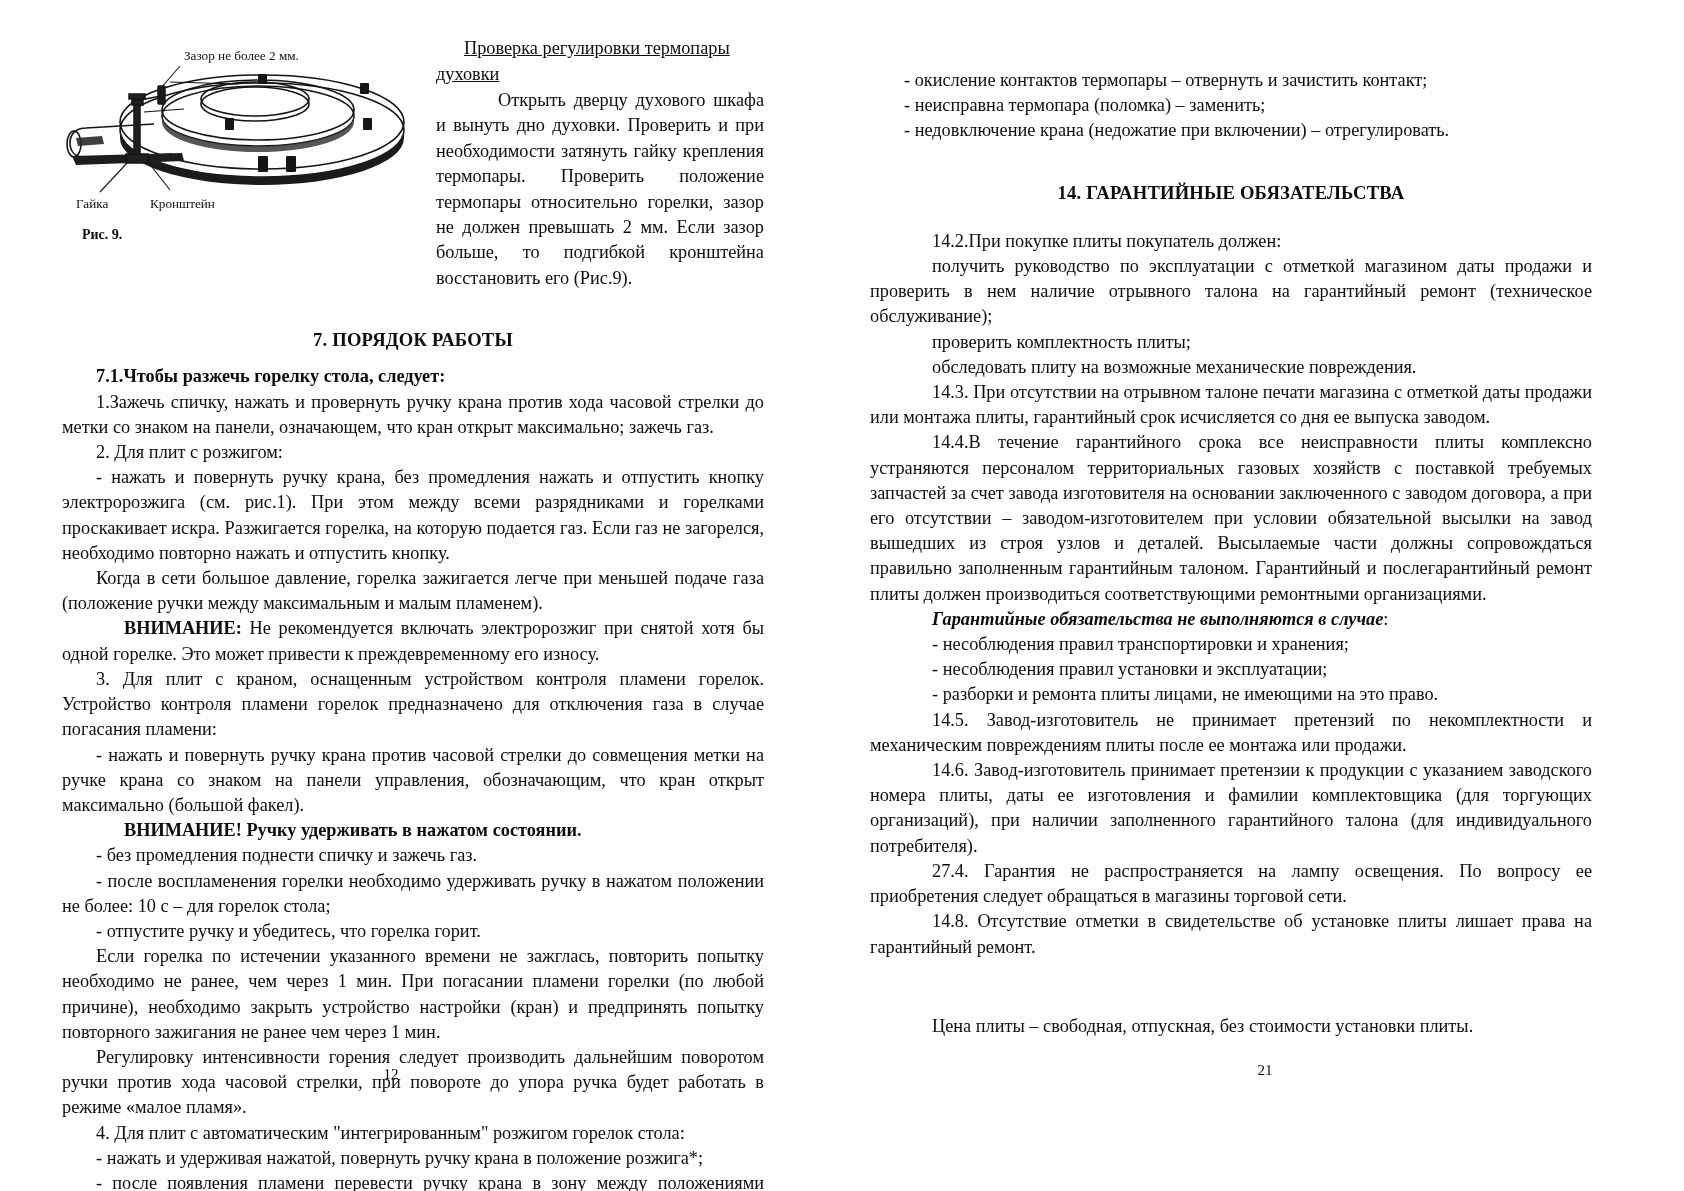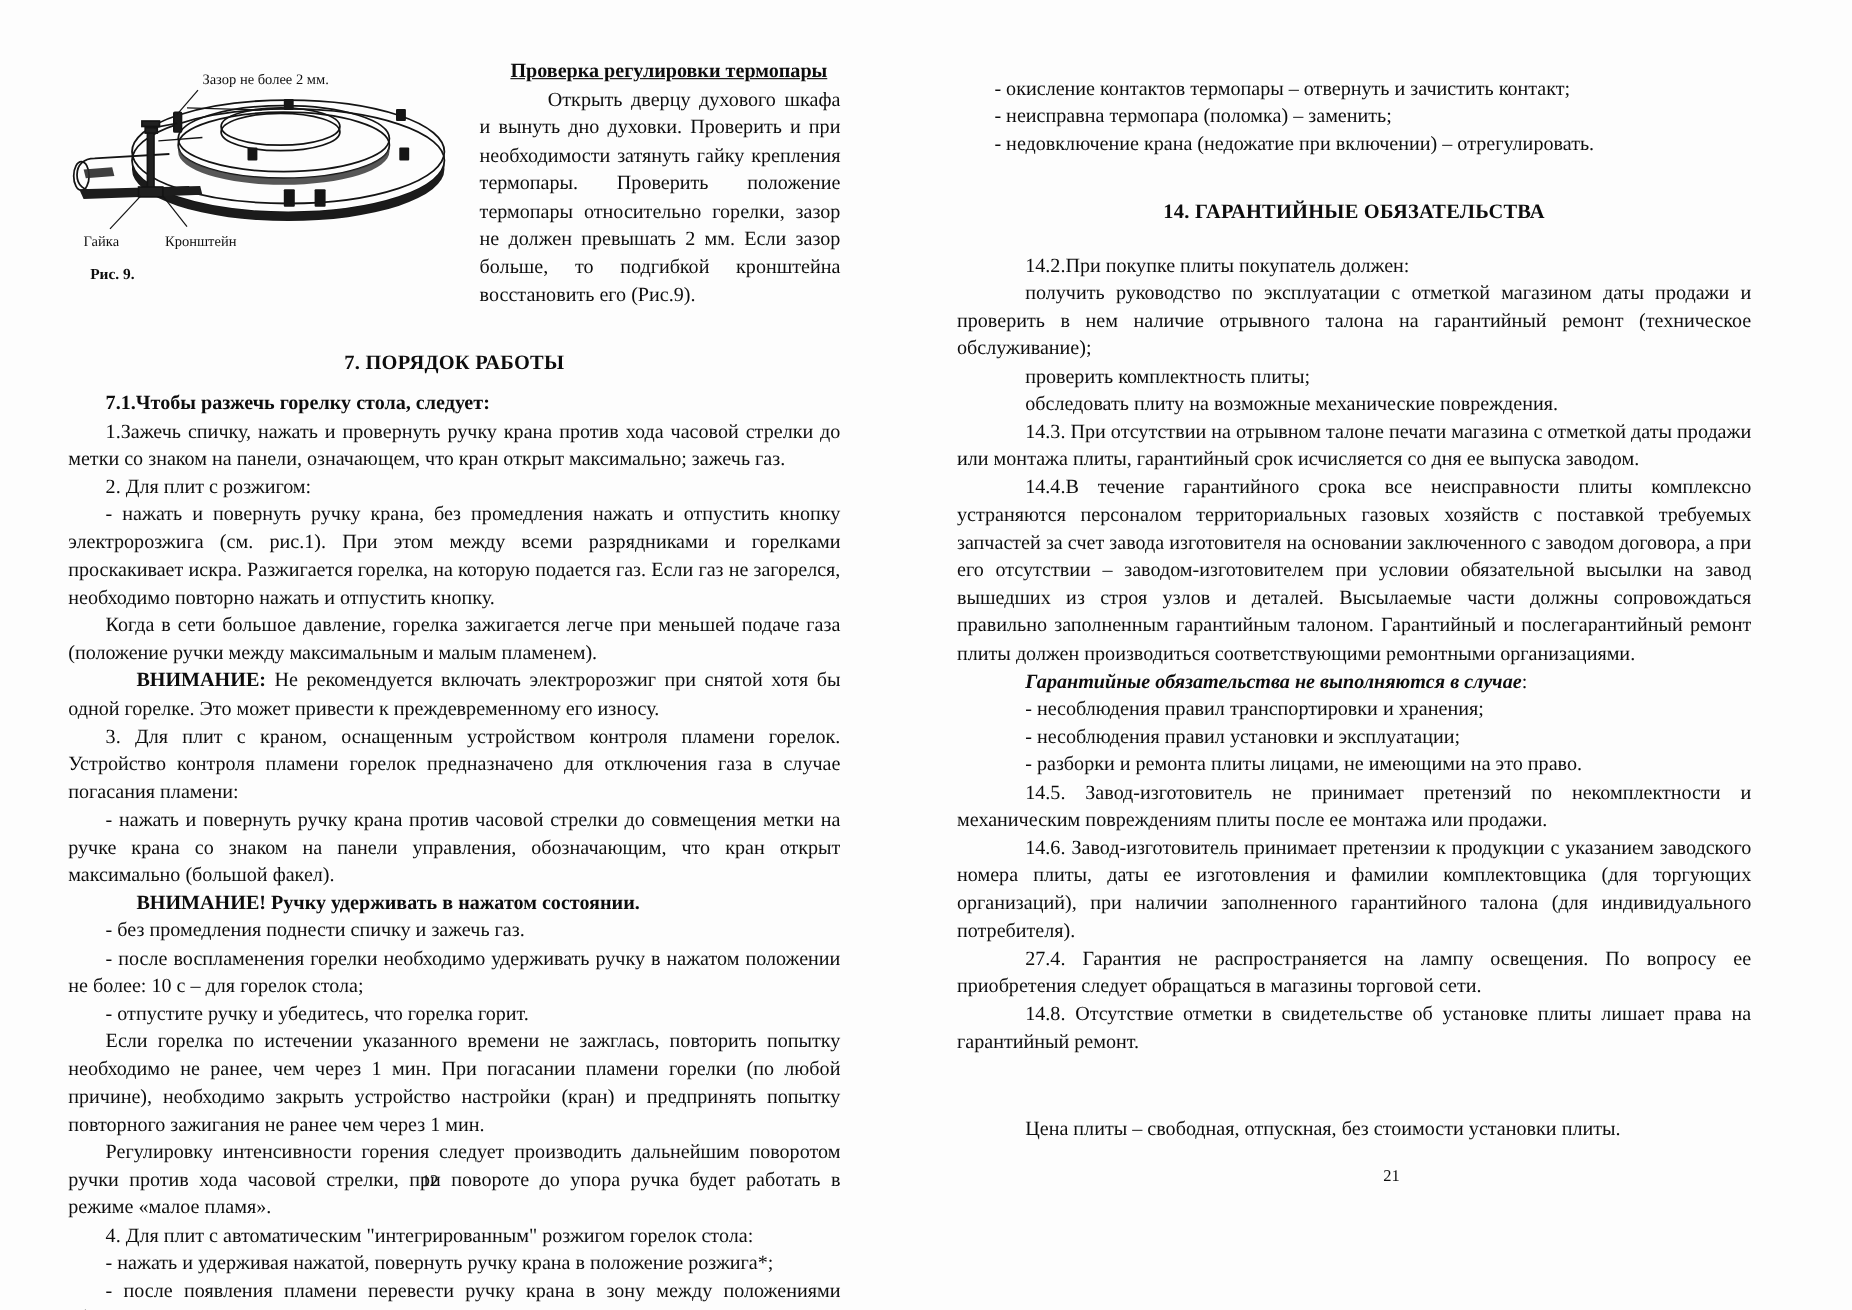--- a/index.html
+++ b/index.html
@@ -26,21 +26,21 @@
     width: 1684px;
     height: 1191px;
     display: flex;
   }
   .page {
     position: relative;
     box-sizing: border-box;
   }
   .page-left {
     width: 842px;
-    padding: 48px 78px 0 62px;
+    padding: 32px 78px 0 62px;
   }
   .page-right {
     width: 842px;
     padding: 68px 92px 0 28px;
   }
 
   
   .body-col {
     font-size: 18.3px;
     line-height: 25.2px;
@@ -90,21 +90,21 @@
   .fig-svg { display: block; }
 
   .intro-col {
     flex: 1 1 auto;
     font-size: 18.3px;
     line-height: 25.4px;
     text-align: justify;
     padding-top: 4px;
   }
   .sub-head {
-    font-weight: bold;
+    font-weight: normal;
     text-decoration: underline;
     text-align: justify;
     text-indent: 28px;
     margin: 0 0 1px 0;
     line-height: 25px;
   }
 
   
   .folio {
     position: absolute;
@@ -203,20 +203,21 @@
           </g>
           <text class="label-text" x="122" y="22">Зазор не более 2 мм.</text>
           <text class="label-text" x="14" y="170">Гайка</text>
           <text class="label-text" x="88" y="170">Кронштейн</text>
         </svg>
         <div class="fig-caption">Рис. 9.</div>
       </div>
 
       <div class="intro-col">
         <div class="sub-head">Проверка  регулировки  термопары</div>
+        <div class="sub-head" style="text-indent:0">духовки</div>
         <p class="ind-lg">Открыть дверцу духового шкафа и вынуть дно духовки. Проверить и при необходимости затянуть гайку крепления термопары. Проверить положение термопары относительно горелки, зазор не должен превышать 2 мм. Если зазор больше, то подгибкой кронштейна восстановить его (Рис.9).</p>
       </div>
     </div>
 
     <div class="body-col">
       <div class="gap-md"></div>
       <h2 class="sec-head sec-head-sp-bot">7. ПОРЯДОК РАБОТЫ</h2>
       <p class="ind bold">7.1.Чтобы разжечь горелку стола, следует:</p>
       <p class="ind">1.Зажечь спичку, нажать и провернуть ручку крана против хода часовой стрелки до метки со знаком на панели, означающем, что кран открыт  максимально; зажечь газ.</p>
       <p class="ind">2. Для плит с розжигом:</p>

